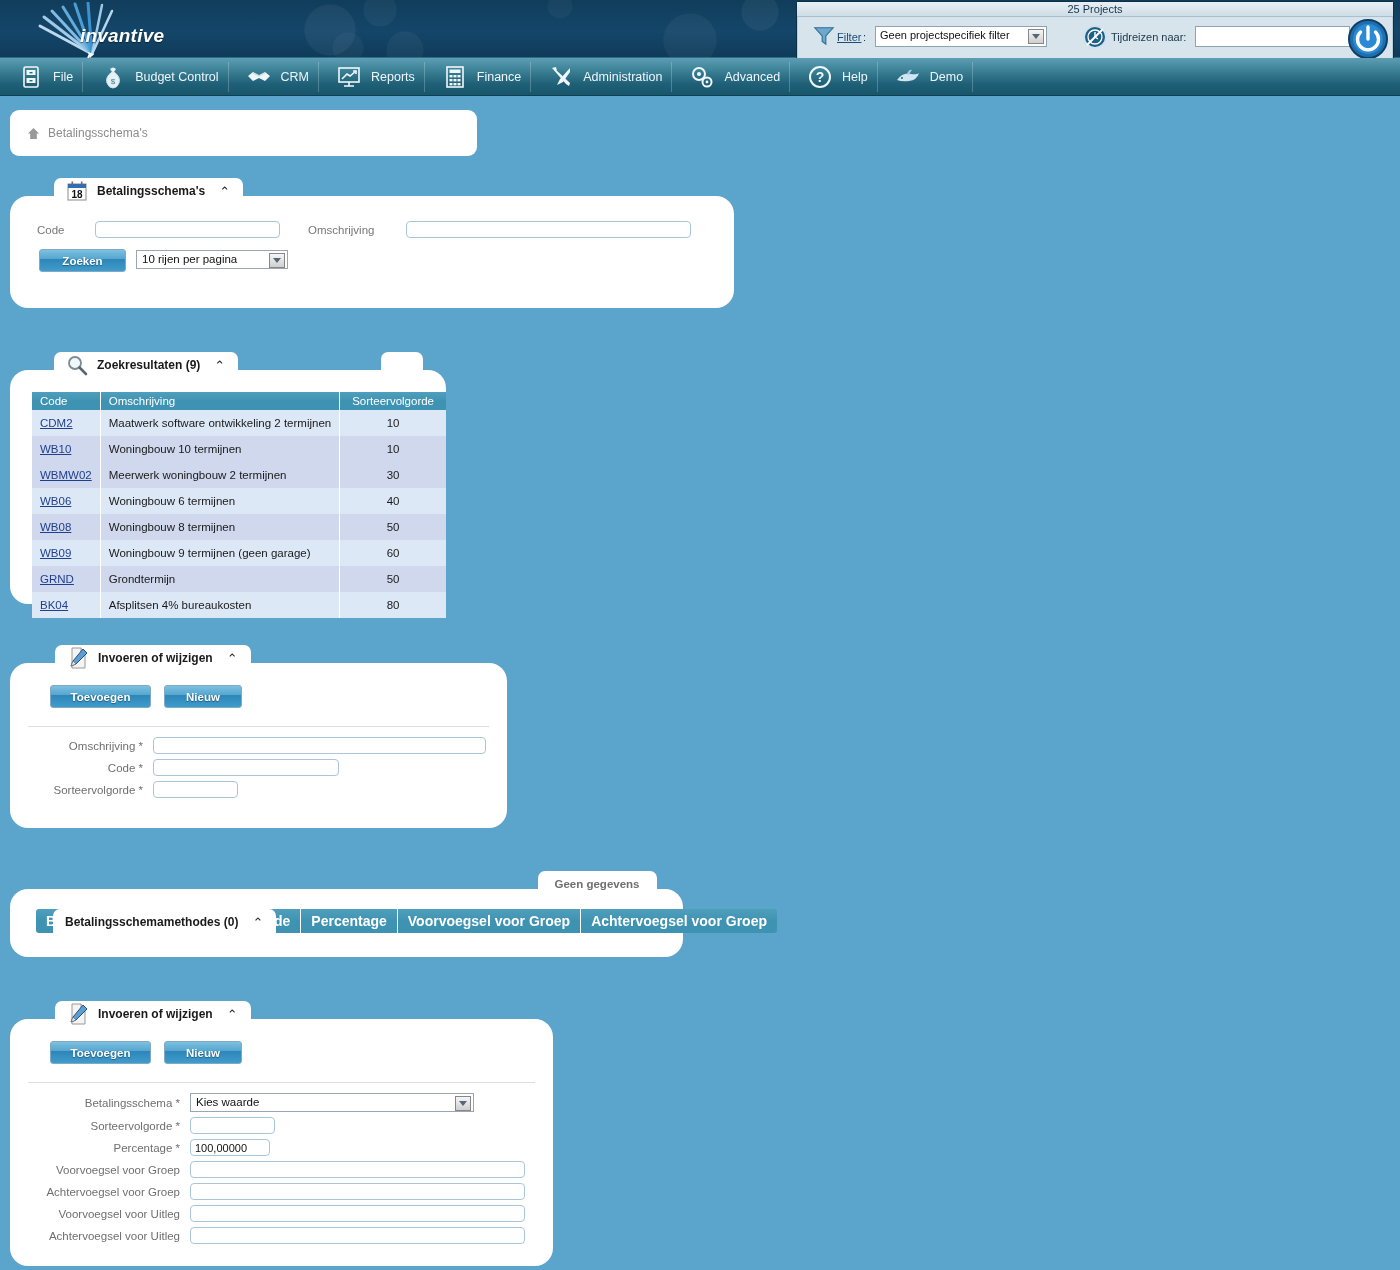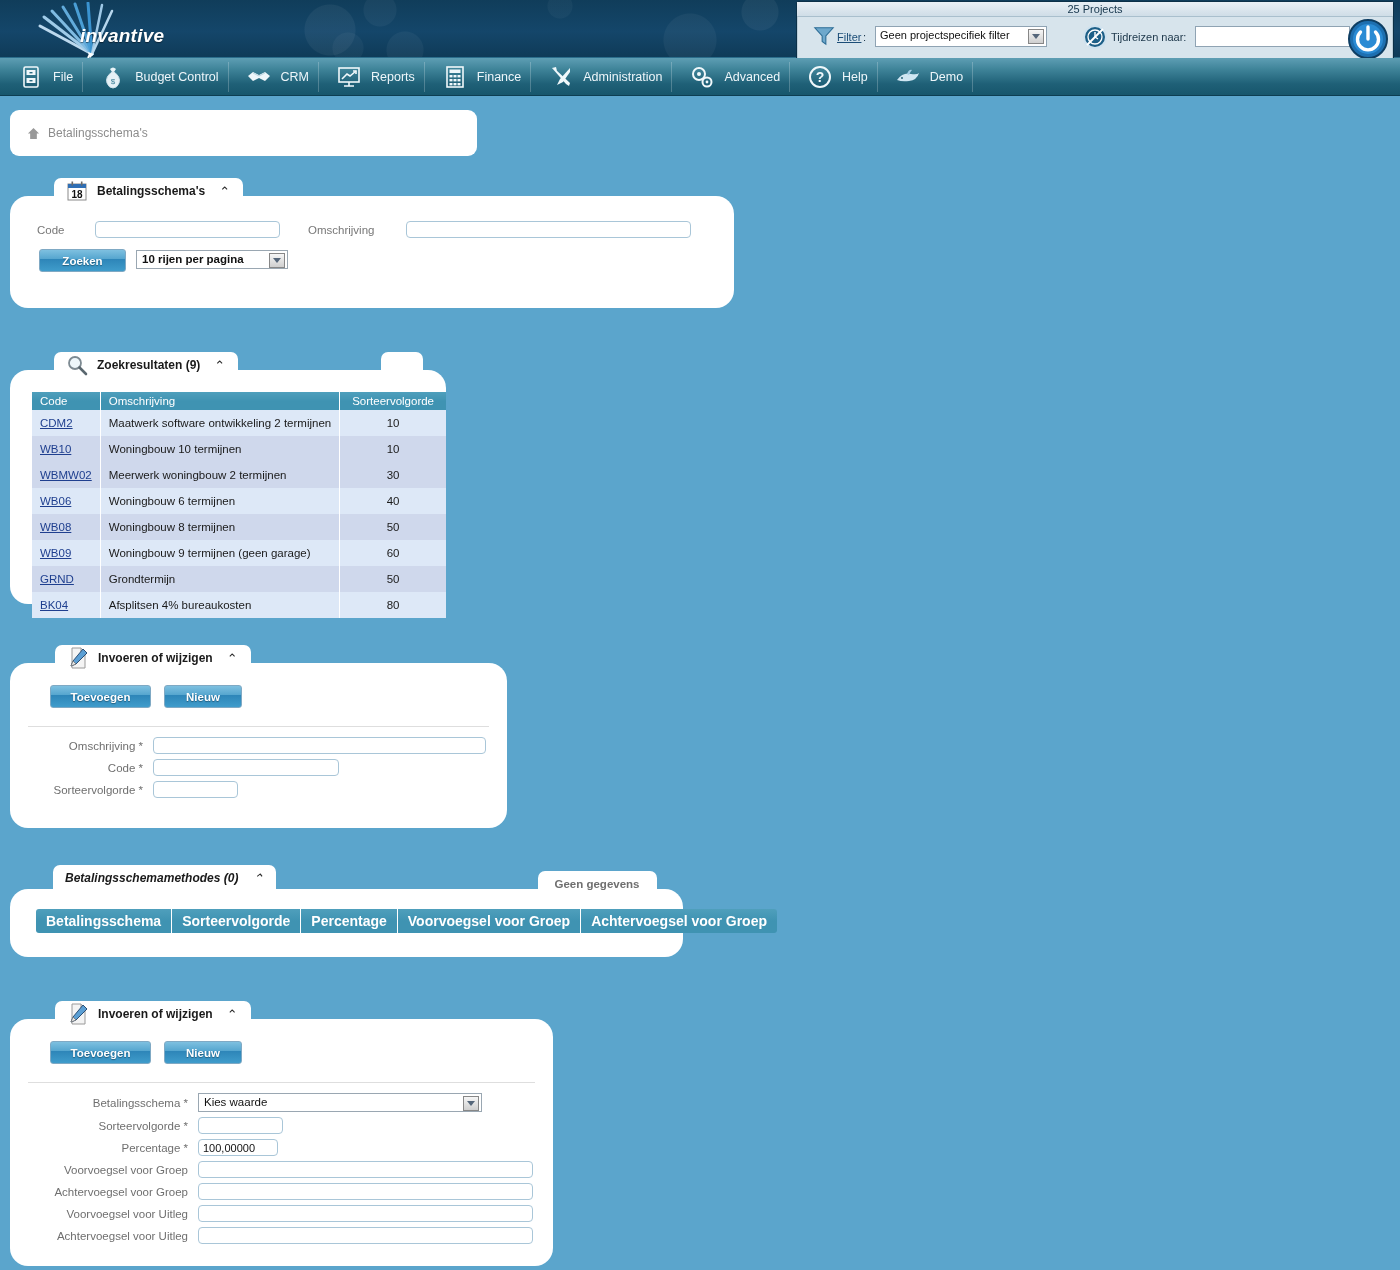--- a/index.html
+++ b/index.html
@@ -139,21 +139,21 @@
   }
   .btn-blue {
     background: linear-gradient(180deg,#7ec0e0 0%, #56a6cf 42%, #2d85b8 43%, #3f9ccb 100%);
     border: 1px solid #7fa9c4; border-radius: 3px;
     color: #fff; font-size: 11.5px; font-weight: bold; text-align: center;
     text-shadow: 0 1px 1px rgba(0,0,0,.35); cursor: pointer;
     display: flex; align-items: center; justify-content: center;
   }
   .drop {
     background: #fff; border: 1px solid #9aa7b2; height: 19px; position: relative;
-    font-size: 11.5px; font-weight: bold; color: #111;
+    font-size: 11.5px; font-weight: normal; color: #111;
     padding: 2px 22px 0 5px; white-space: nowrap; overflow: hidden; cursor: pointer;
   }
   .drop.plain { font-weight: normal; }
 
   
   table.grid { border-collapse: collapse; }
   table.grid th {
     background: linear-gradient(180deg,#4f9fbc 0%, #3f93b2 50%, #3f93b2 100%);
     color: #fff; font-size: 11.5px; font-weight: normal; text-align: left;
     padding: 3px 8px; border-right: 1px solid #fff; white-space: nowrap;
@@ -461,21 +461,21 @@
       <span class="flab">Code *</span>
       <input class="txtin" style="width: 186px;" type="text" value="">
     </div>
     <div class="frow">
       <span class="flab">Sorteervolgorde *</span>
       <input class="txtin" style="width: 85px;" type="text" value="">
     </div>
   </div>
 </div>
 
-<div class="tab" style="left:53px; top:865px;font-style:italic;">
+<div class="tab" style="left:53px; top:909px;">
   <span class="tab-title">Betalingsschemamethodes (0)</span>
   <span class="tab-chev">⌃</span>
 </div>
 <div class="tab" style="left:538px; top:871px; width:119px; justify-content:center;">
   <span style="font-size:11.5px; font-weight:bold; color:#6f6f6f;">Geen gegevens</span>
 </div>
 <div class="panel" style="left:10px; top:889px; width:673px; height:68px;">
   <div class="mhead" style="position:absolute; left:26px; top:20px;">
     <div>Betalingsschema</div>
     <div>Sorteervolgorde</div>
@@ -493,21 +493,21 @@
     <path d="M4 19 L6 14 L9 17 Z" fill="#e8e8e8" stroke="#777" stroke-width="0.8"></path>
   </svg>
   <span class="tab-title">Invoeren of wijzigen</span>
   <span class="tab-chev">⌃</span>
 </div>
 <div class="panel" style="left:10px; top:1019px; width:543px; height:247px;">
   <div class="btn-blue" style="position:absolute; left:40px; top:22px; width:101px; height:23px;">Toevoegen</div>
   <div class="btn-blue" style="position:absolute; left:154px; top:22px; width:78px; height:23px;">Nieuw</div>
   <div class="hr" style="position:absolute; left:18px; top:63px; width:507px;"></div>
 
-  <div style="position:absolute; left:16px; top:74px;">
+  <div style="position:absolute; left:8px; top:74px;">
     <div class="frow">
       <span class="flab" style="width:172px;">Betalingsschema *</span>
       <div class="drop plain" style="width:284px;">
         <span>Kies waarde</span>
         <span class="sel-arrow"></span>
       </div>
     </div>
     <div class="frow">
       <span class="flab" style="width:172px;">Sorteervolgorde *</span>
       <input class="txtin" style="width: 85px;" type="text" value="">

